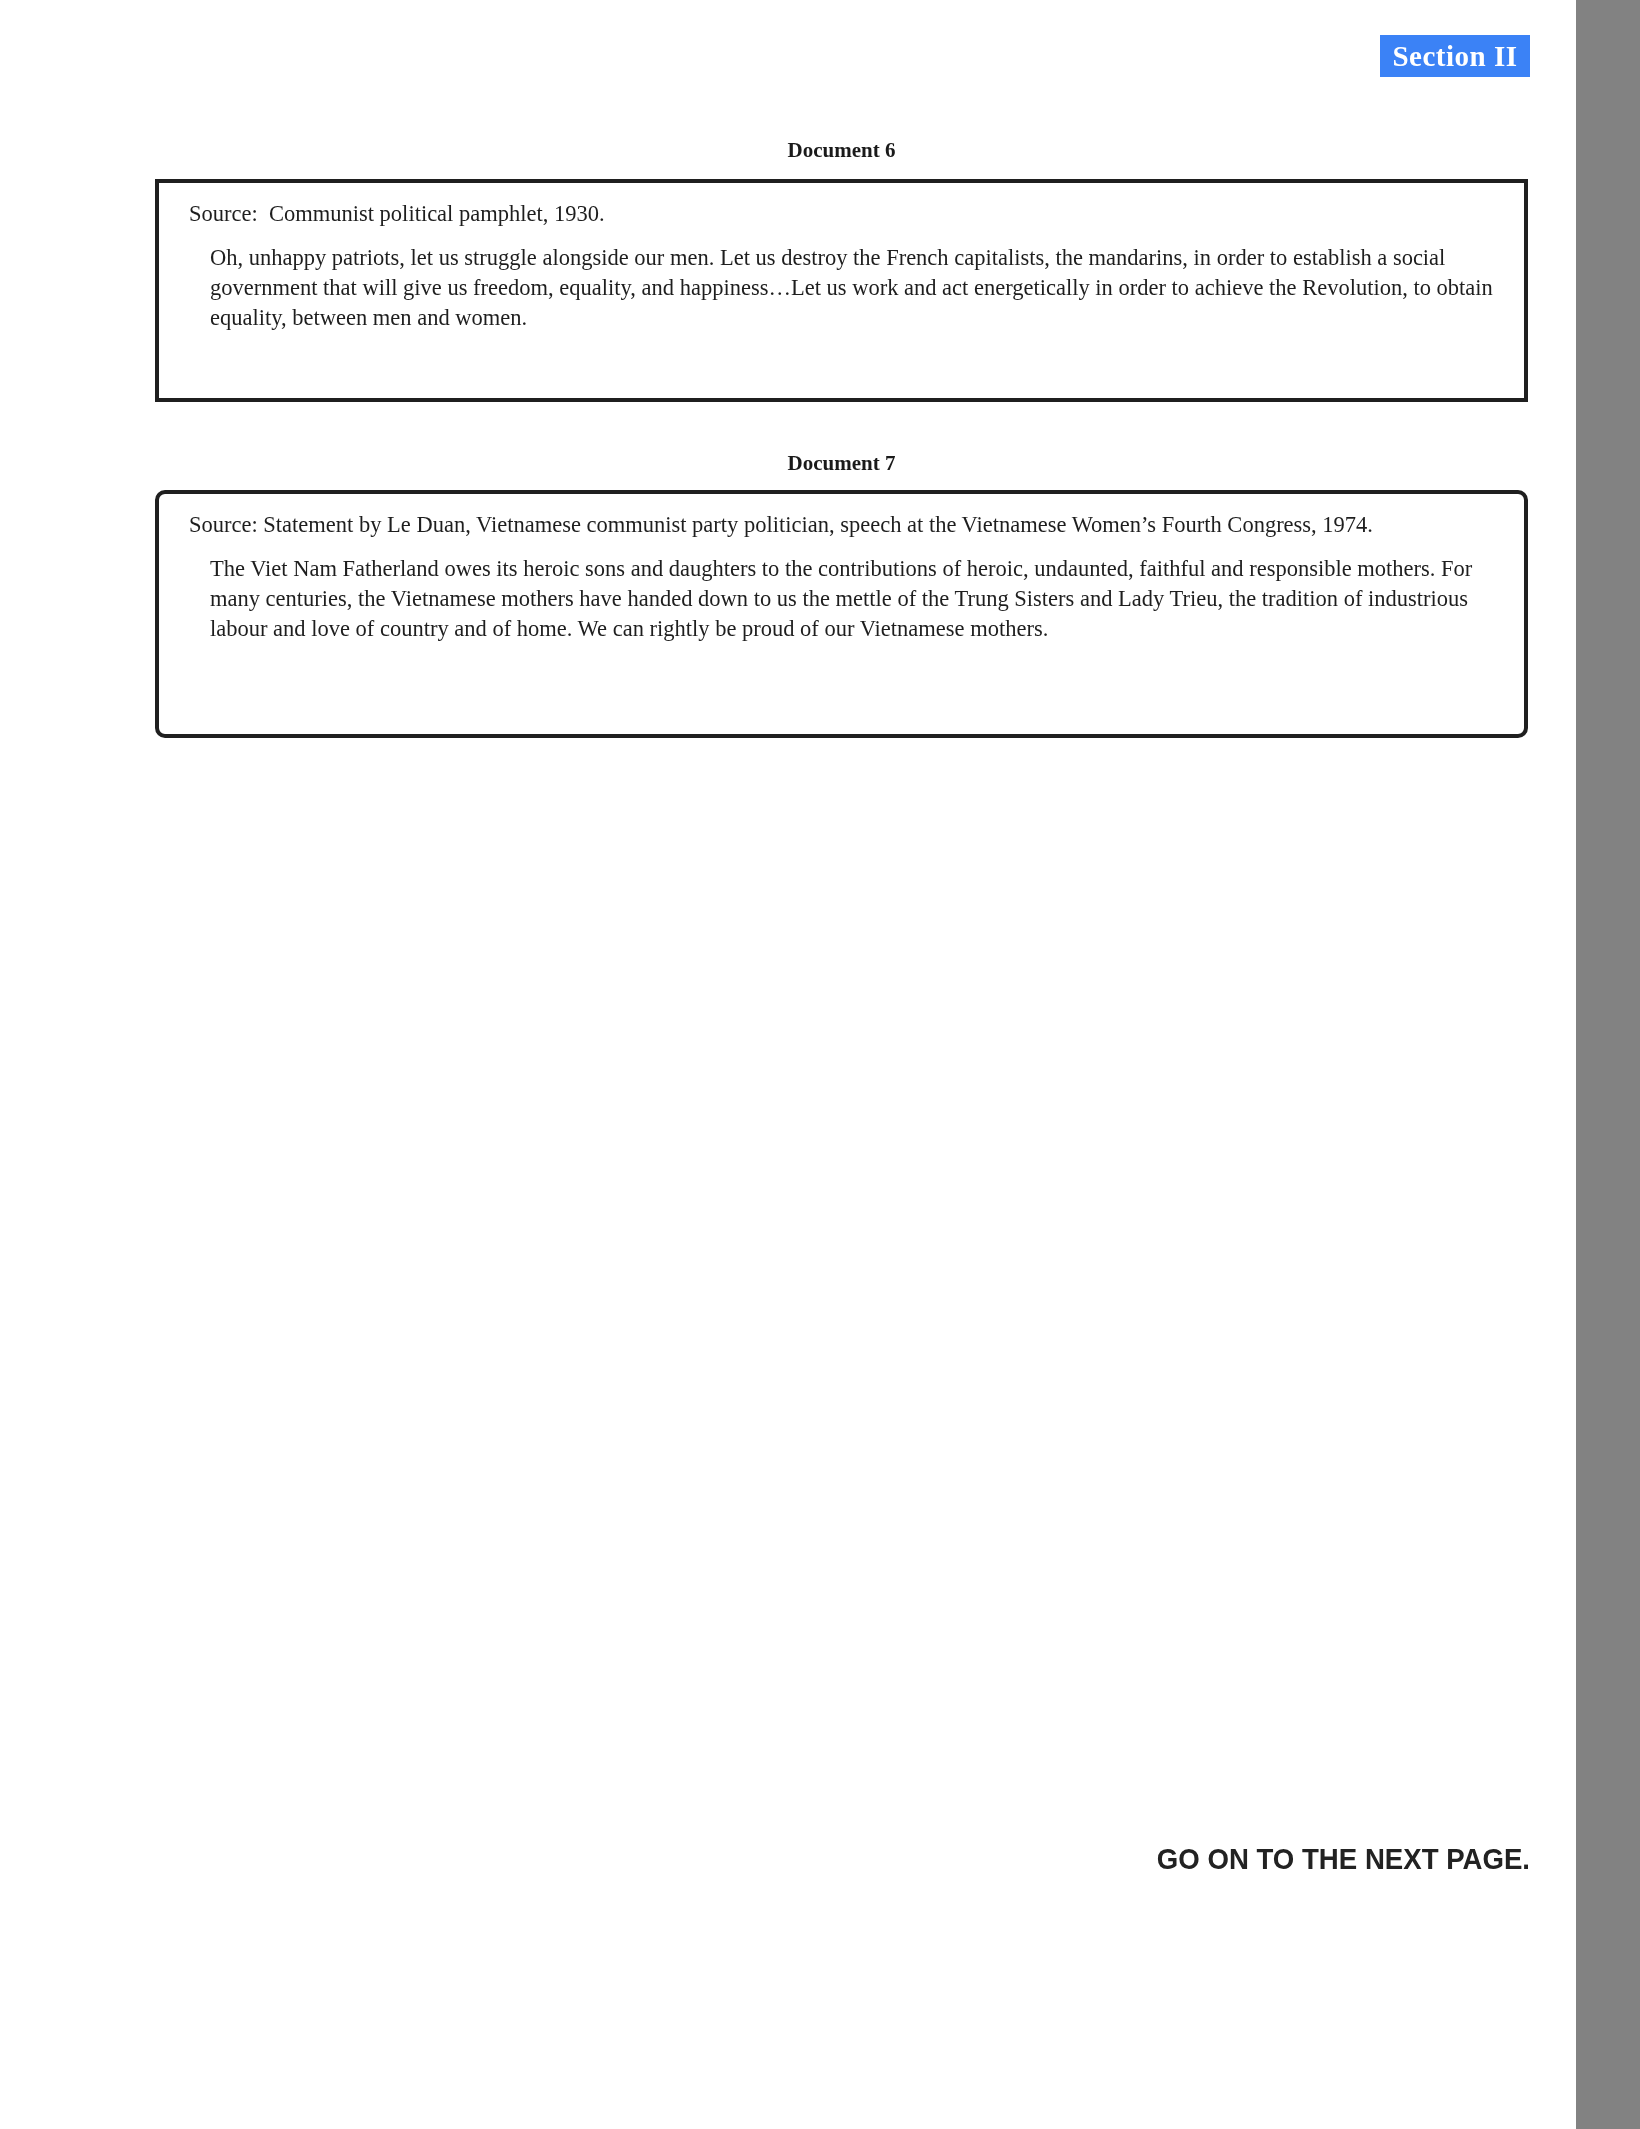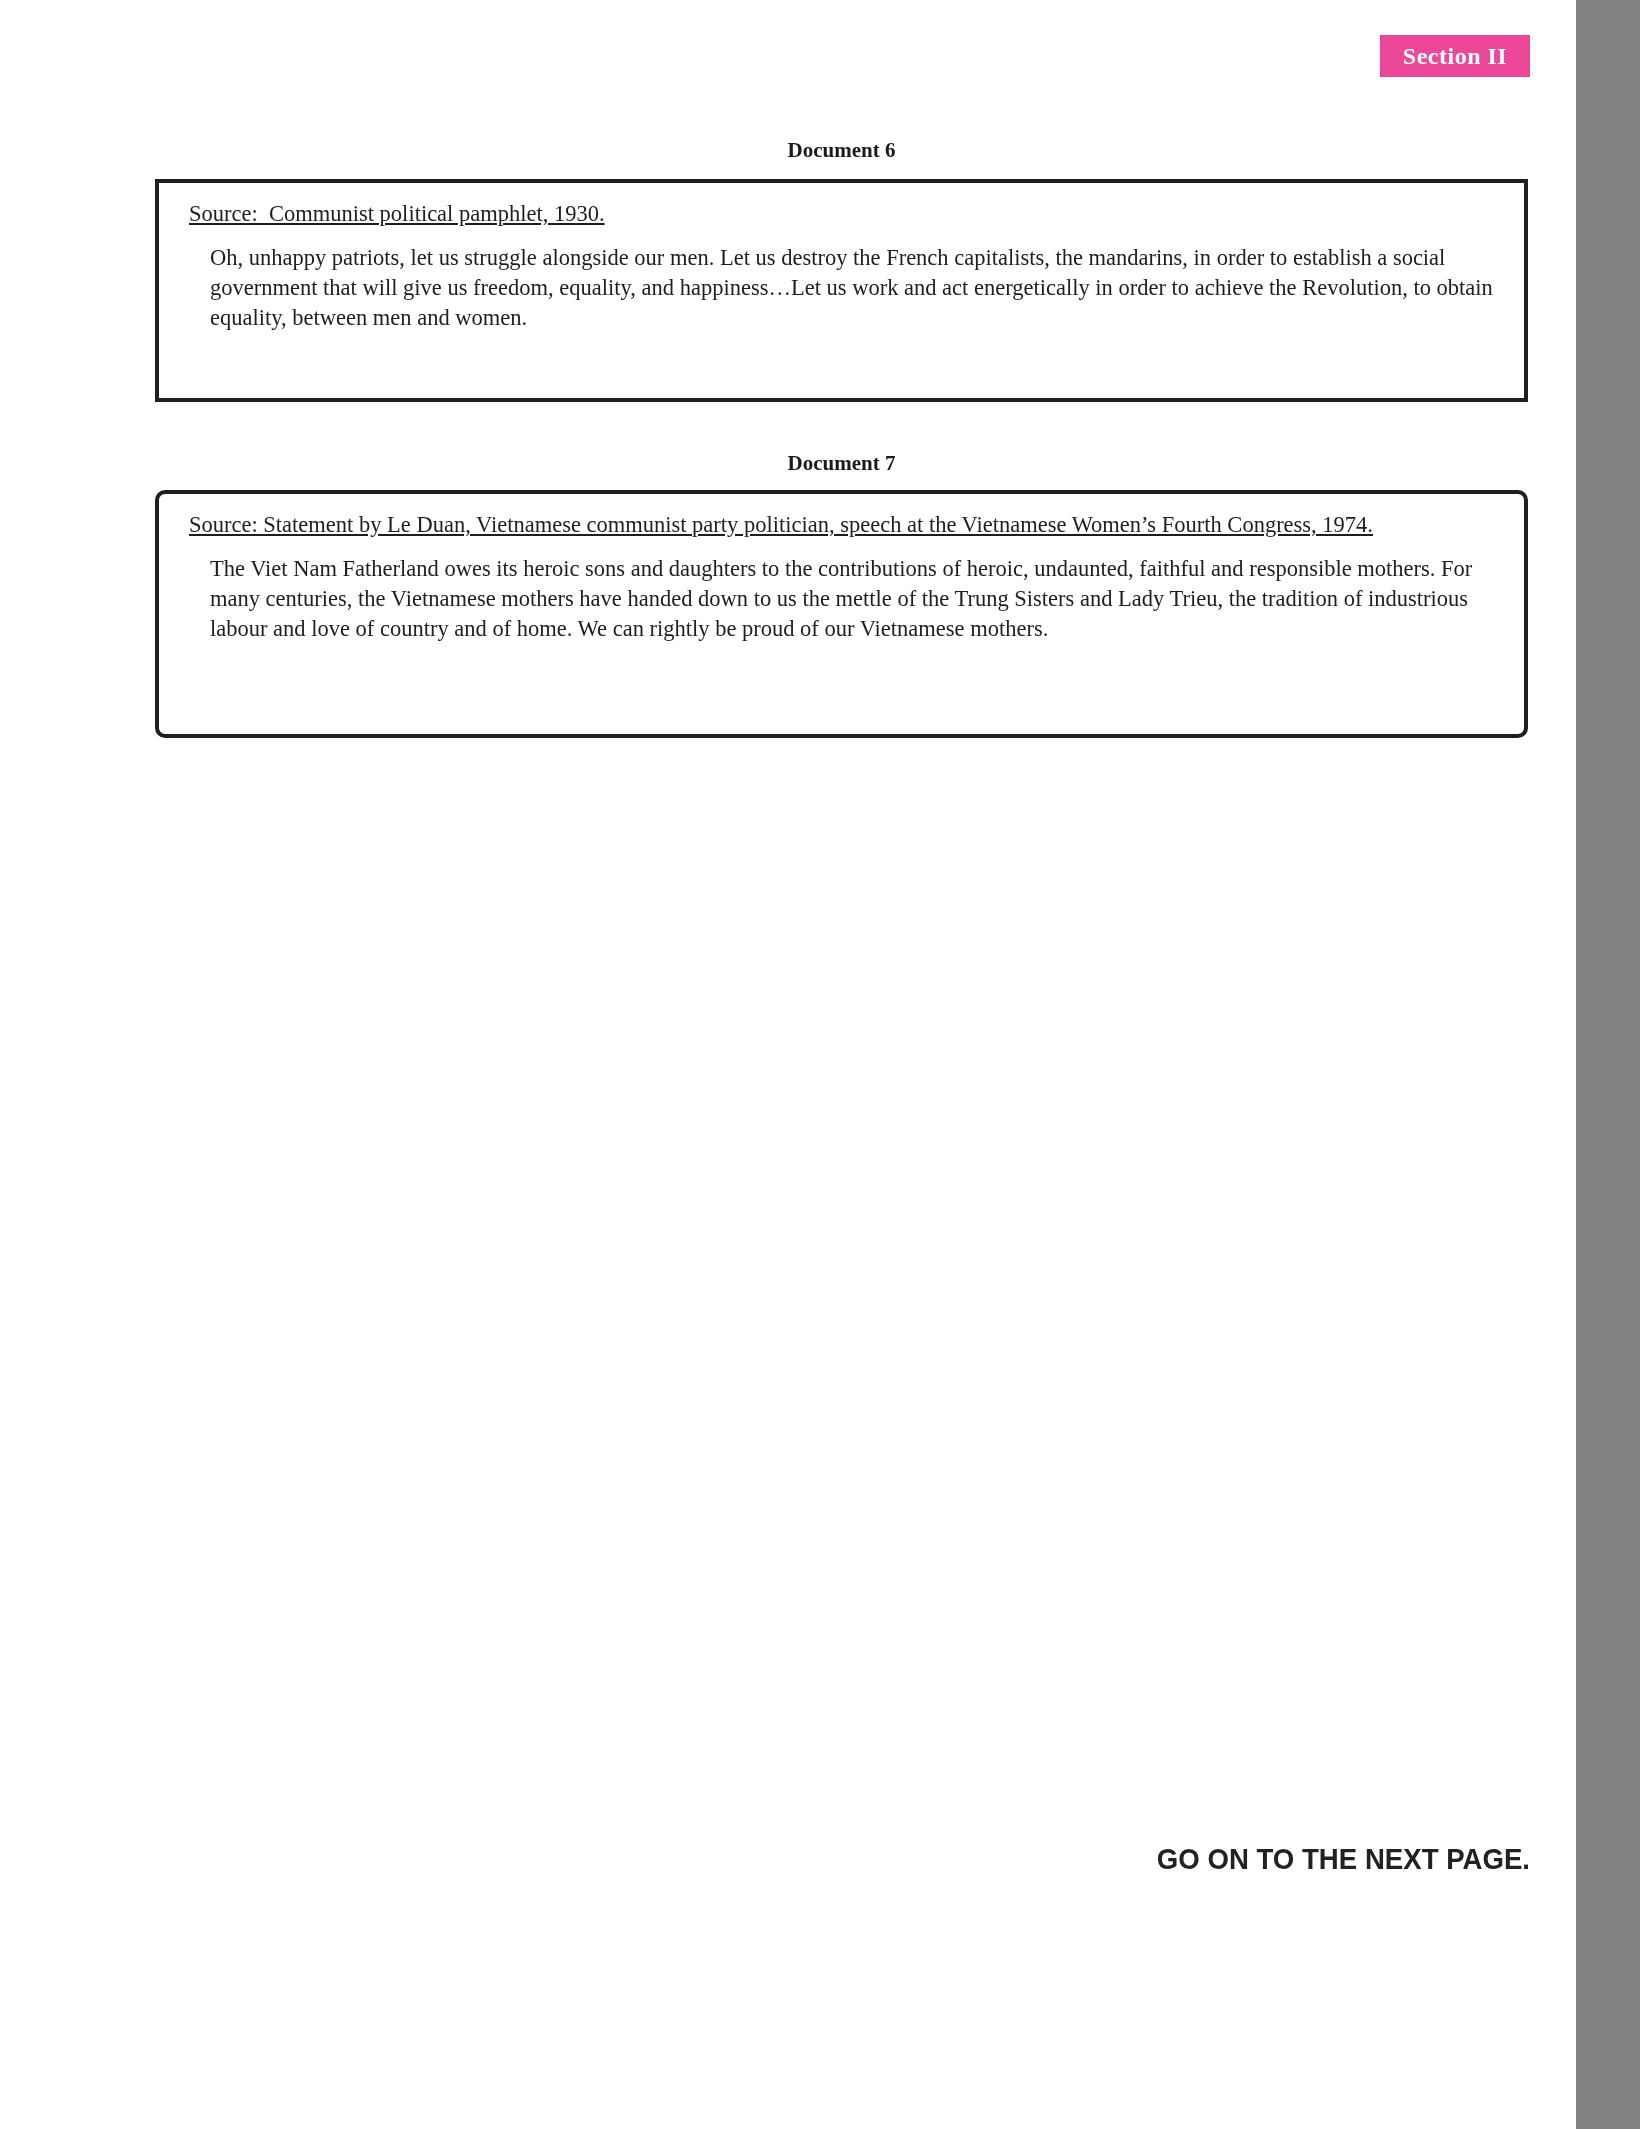--- a/index.html
+++ b/index.html
@@ -20,25 +20,25 @@
     width: 64px;
     height: 100%;
     background: #828282;
   }
   .section-badge {
     position: absolute;
     left: 1380px;
     top: 35px;
     width: 150px;
     height: 42px;
-    background: #ec4899;
+    background: #3b82f6;
     color: #ffffff;
     font-family: "Liberation Serif", serif;
     font-weight: bold;
-    font-size: 24px;
+    font-size: 29px;
     display: flex;
     align-items: center;
     justify-content: center;
     letter-spacing: 0.5px;
   }
   .doc-title {
     position: absolute;
     left: 155px;
     width: 1373px;
     text-align: center;
@@ -57,21 +57,20 @@
     background: #ffffff;
     padding: 16px 30px;
     font-size: 22.5px;
     line-height: 30px;
   }
   #doc6-box { top: 179px; height: 223px; }
   #doc7-box { top: 490px; height: 248px; border-radius: 10px; }
   .doc-source {
     white-space: pre-wrap;
     max-width: 1250px;
-    text-decoration: underline;
   }
   .doc-body {
     margin-top: 14px;
     margin-left: 21px;
   }
   .go-on {
     position: absolute;
     left: 155px;
     top: 1842px;
     width: 1375px;

